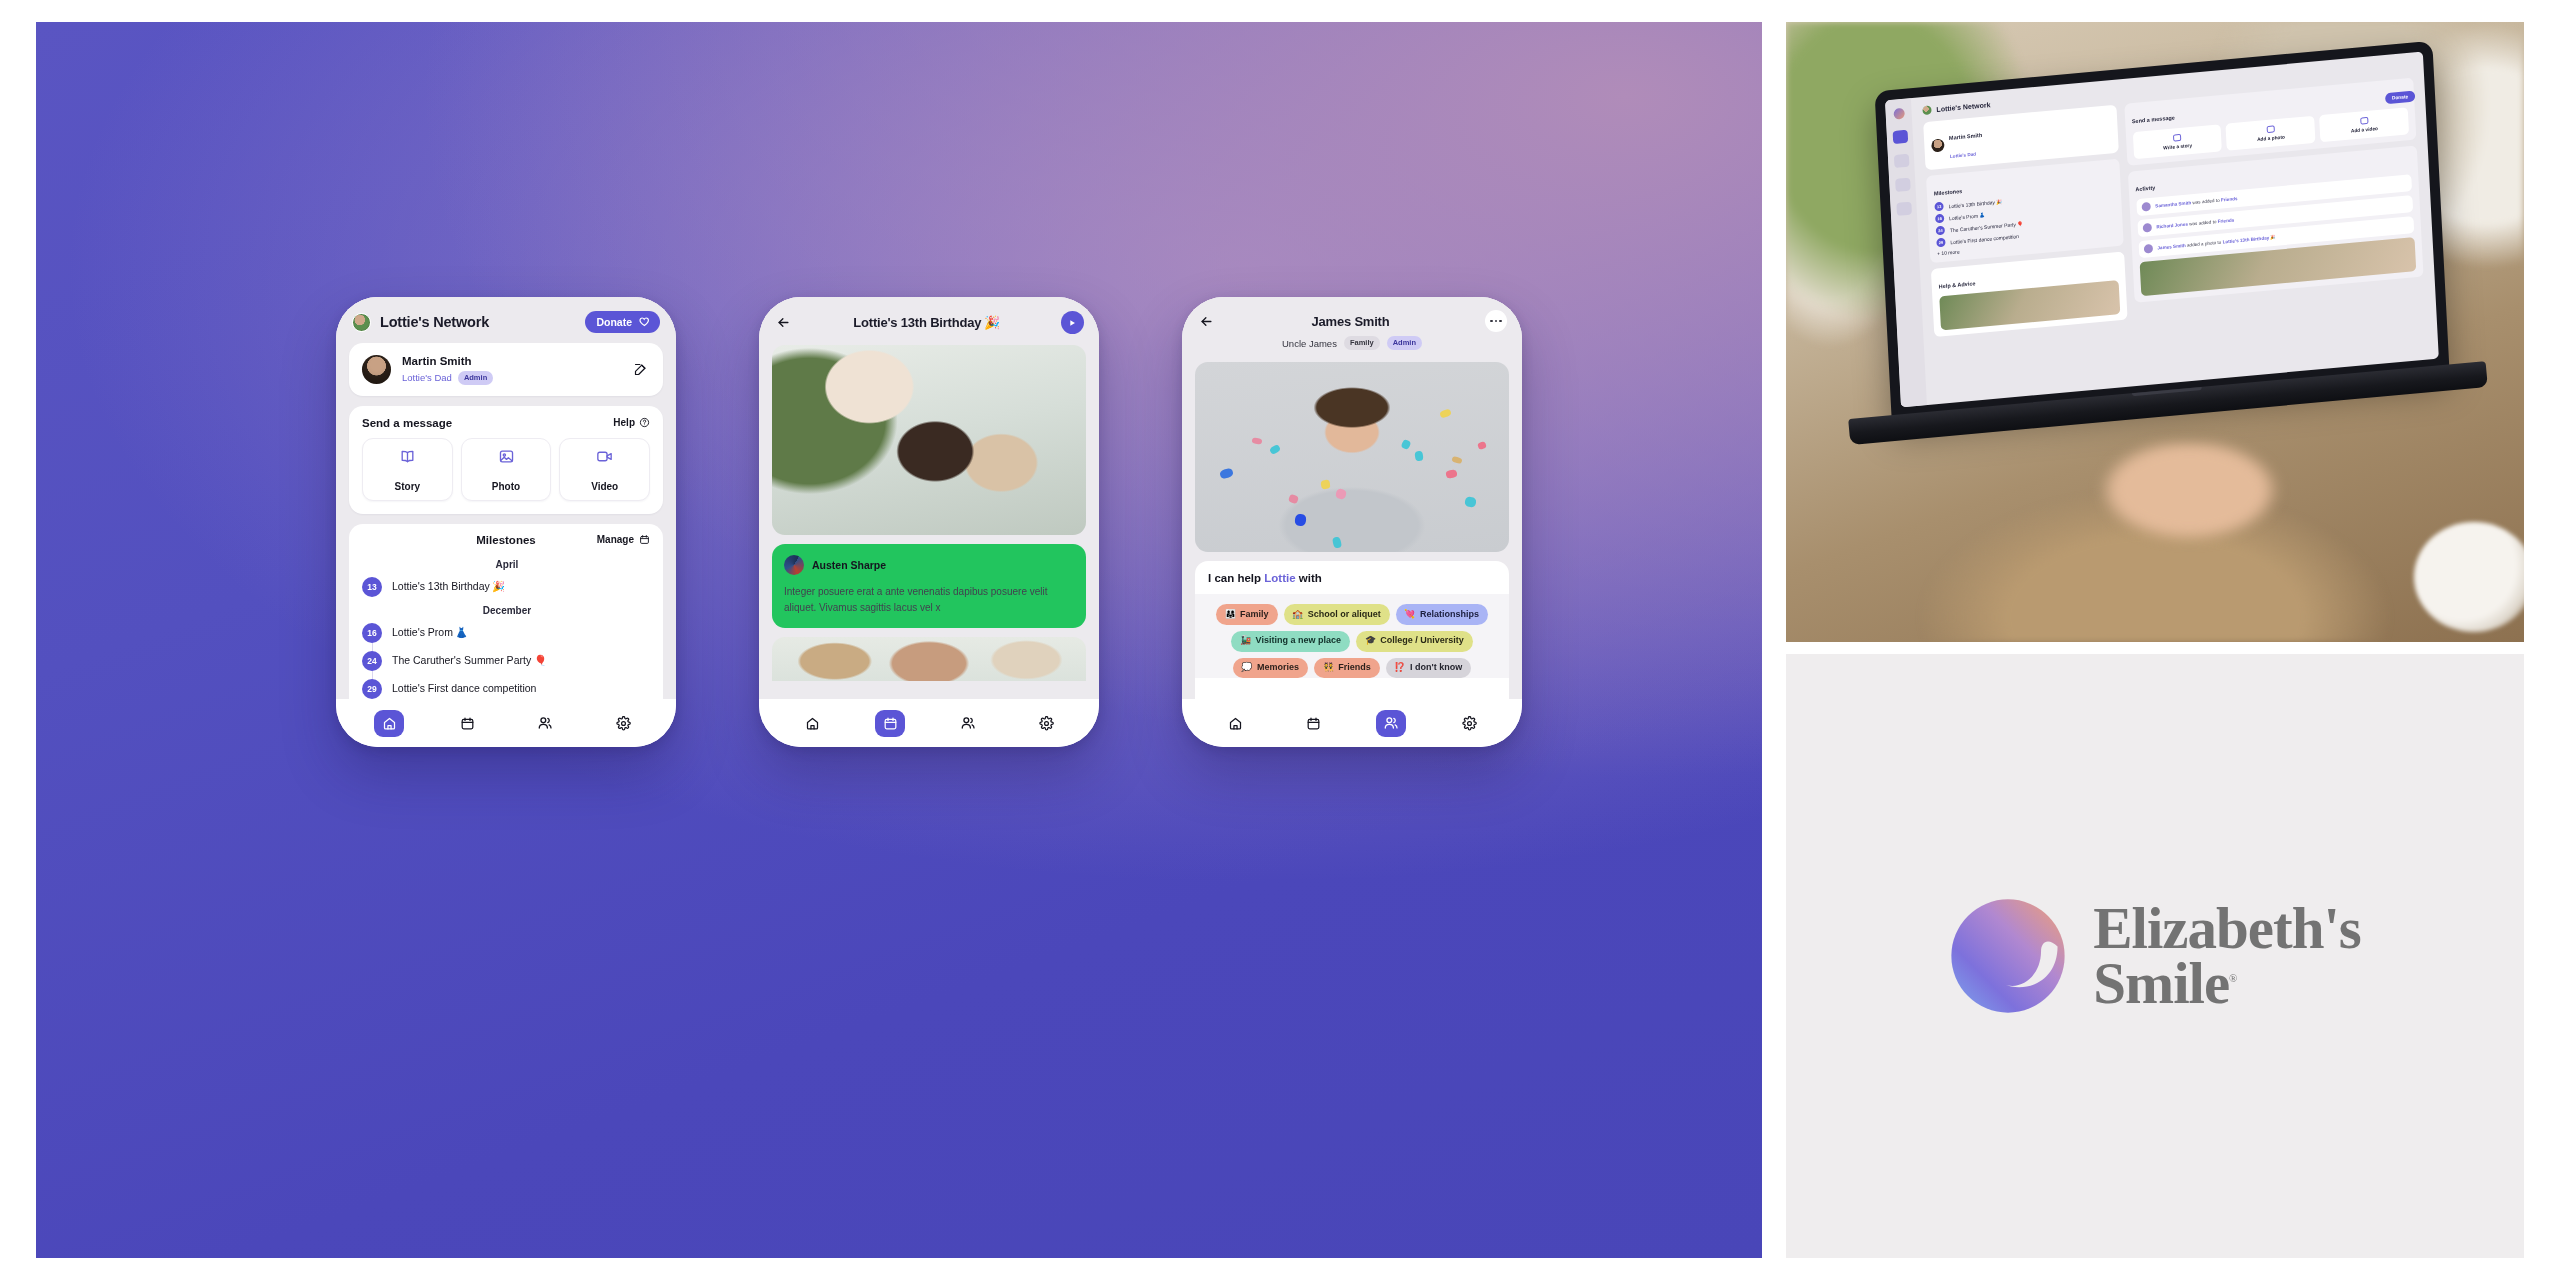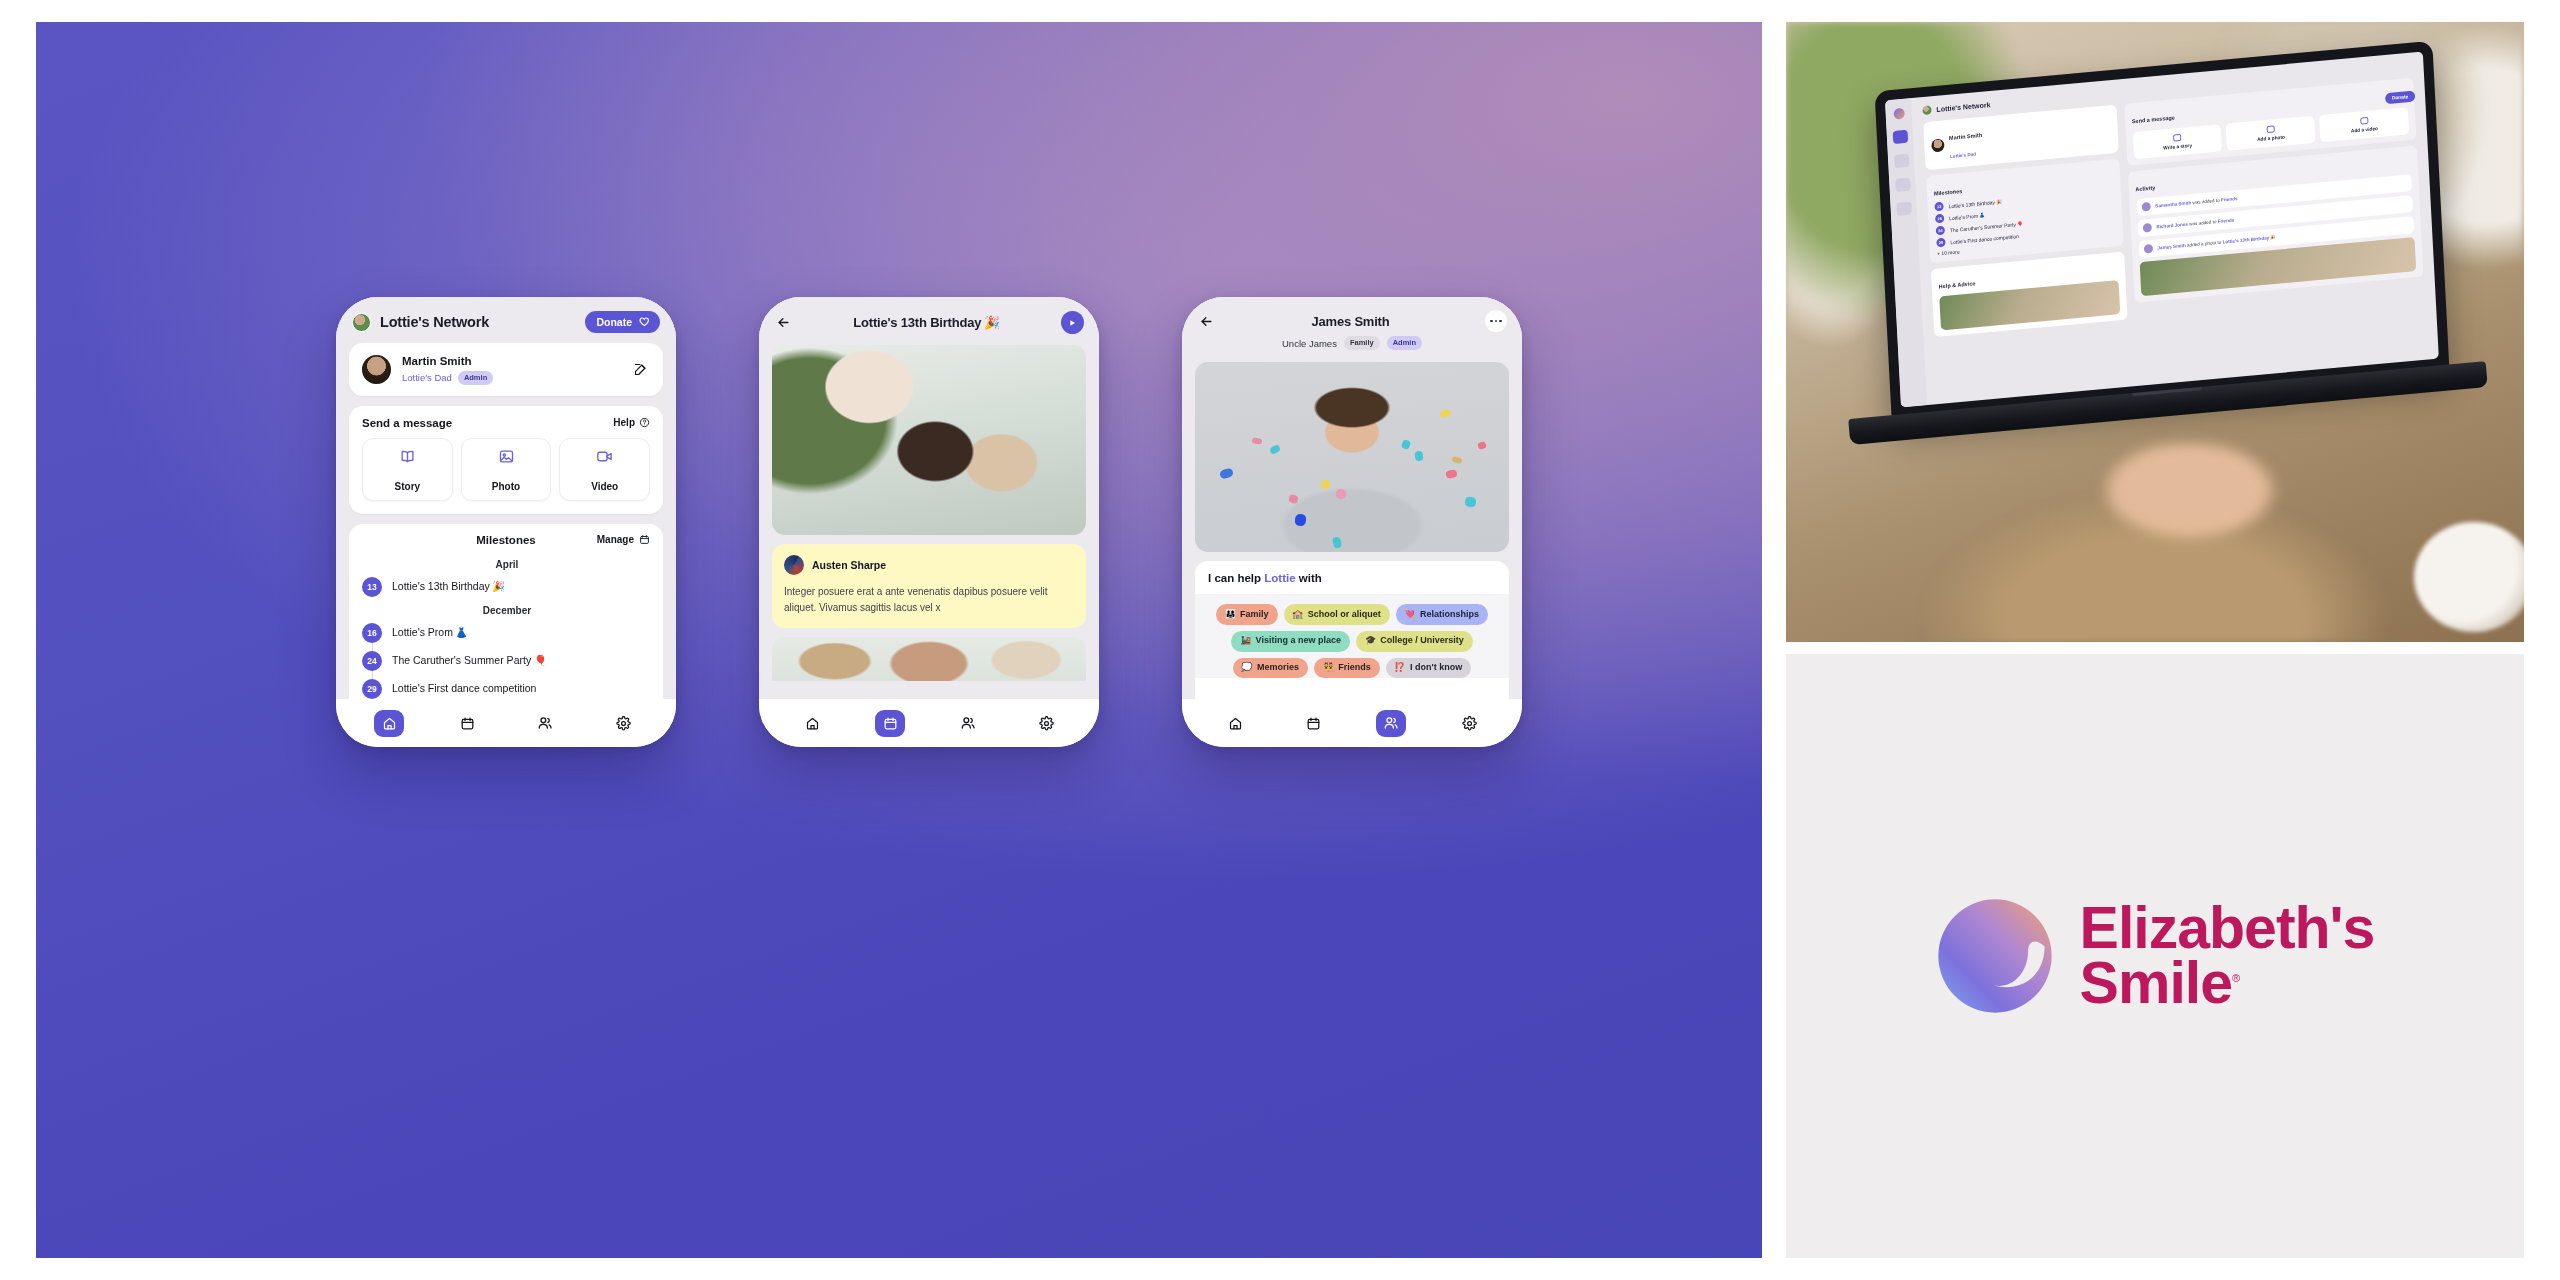--- a/index.html
+++ b/index.html
@@ -149,21 +149,21 @@
     background:#cfd8d4;
   }
   .photo-family {
     background:
       radial-gradient(ellipse 22% 30% at 31% 22%, #efe2d4 0 62%, rgba(239,226,212,0) 65%),
       radial-gradient(ellipse 20% 26% at 52% 56%, #3a2a22 0 58%, rgba(58,42,34,0) 62%),
       radial-gradient(ellipse 19% 25% at 73% 62%, #d9c2a6 0 58%, rgba(217,194,166,0) 62%),
       radial-gradient(ellipse 40% 55% at 12% 40%, #5f7a48 0 60%, rgba(95,122,72,0) 70%),
       linear-gradient(170deg, #e8ece7 0%, #d6ded8 45%, #bfc9c0 100%);
   }
-  .post-card { background:#fef9c3; border-radius:13px; margin-top:9px; padding:11px 12px 13px 12px; }
+  .post-card { background:#22c55e; border-radius:13px; margin-top:9px; padding:11px 12px 13px 12px; }
   .post-author { display:flex;align-items:center;gap:8px; }
   .post-avatar {
     width:20px;height:20px;border-radius:50%;flex:0 0 auto;
     background: conic-gradient(from 30deg, #2e4f8a, #b8402f 35%, #2e4f8a 60%, #1c2f55 100%);
   }
   .post-name { font-size:10.5px;font-weight:700;color:#15151f; }
   .post-text { font-size:10px; color:#42424f; line-height:1.55; margin-top:9px; }
   .photo2 {
     width:100%; height:44px; border-radius:13px 13px 0 0; margin-top:9px;
     background:
@@ -297,21 +297,21 @@
     background: radial-gradient(circle at 40% 40%, #f6f3ee 0 55%, #ded7cc 70%, rgba(222,215,204,0) 85%);
     filter: blur(2px);
   }
 
   
   .logo-panel {
     position:absolute; left:1786px; top:654px; width:738px; height:604px;
     background:#efedee; display:flex; align-items:center; justify-content:center; gap:26px;
   }
   .logo-mark { width:118px;height:118px;flex:0 0 auto; }
-  .logo-text { font-family:Liberation Sans, sans-serif; color:#be185d; line-height:.94;
+  .logo-text { font-family:Liberation Serif, serif; color:#737373; line-height:.94;
     font-size:59px; font-weight:700; letter-spacing:-1px; position:relative; }
   .logo-reg { font-size:11px; vertical-align:super; font-weight:400; }
 </style>
 </head>
 <body>
 
 <div class="page">
 
   <div class="gradient-panel">
 

